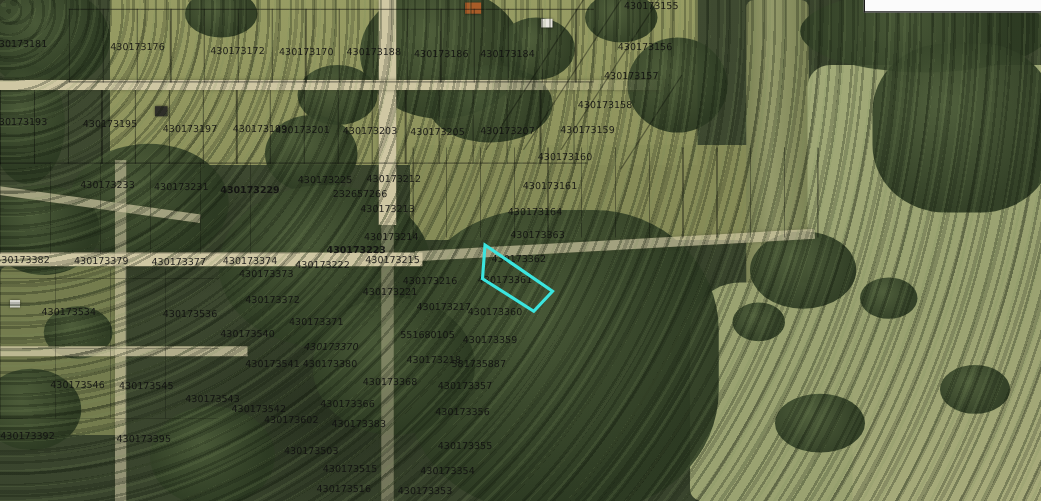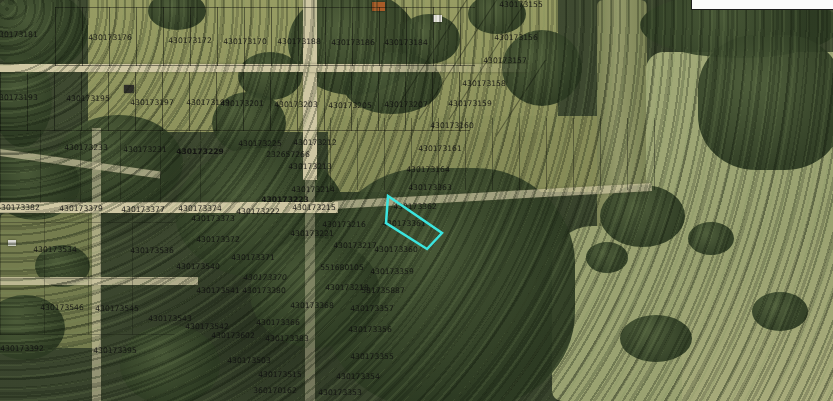--- a/index.html
+++ b/index.html
@@ -215,21 +215,21 @@
       <span class="plabel" style="left: 170px; top: 319px;">430173543</span>
       <span class="plabel" style="left: 55px; top: 250px;">430173534</span>
       <span class="plabel" style="left: 152px; top: 251px;">430173536</span>
       <span class="plabel" style="left: 62px; top: 308px;">430173546</span>
       <span class="plabel" style="left: 117px; top: 309px;">430173545</span>
       <span class="plabel" style="left: 22px; top: 349px;">430173392</span>
       <span class="plabel" style="left: 115px; top: 351px;">430173395</span>
       <span class="plabel" style="left: 233px; top: 336px;">430173602</span>
       <span class="plabel" style="left: 249px; top: 361px;">430173503</span>
       <span class="plabel" style="left: 280px; top: 375px;">430173515</span>
-      <span class="plabel" style="left: 275px; top: 391px;">360170162</span>
+      <span class="plabel" style="left: 275px; top: 391px;">430173516</span>
       <span class="plabel" style="left: 287px; top: 339px;">430173383</span>
       <span class="plabel" style="left: 278px; top: 323px;">430173366</span>
       <span class="plabel" style="left: 312px; top: 306px;">430173368</span>
       <span class="plabel" style="left: 430px; top: 188px;">430173363</span>
       <span class="plabel" style="left: 415px; top: 207px;">430173362</span>
       <span class="plabel" style="left: 404px; top: 224px;">430173361</span>
       <span class="plabel" style="left: 396px; top: 250px;">430173360</span>
       <span class="plabel" style="left: 392px; top: 272px;">430173359</span>
       <span class="plabel" style="left: 383px; top: 291px;">581735887</span>
       <span class="plabel" style="left: 372px; top: 309px;">430173357</span>

